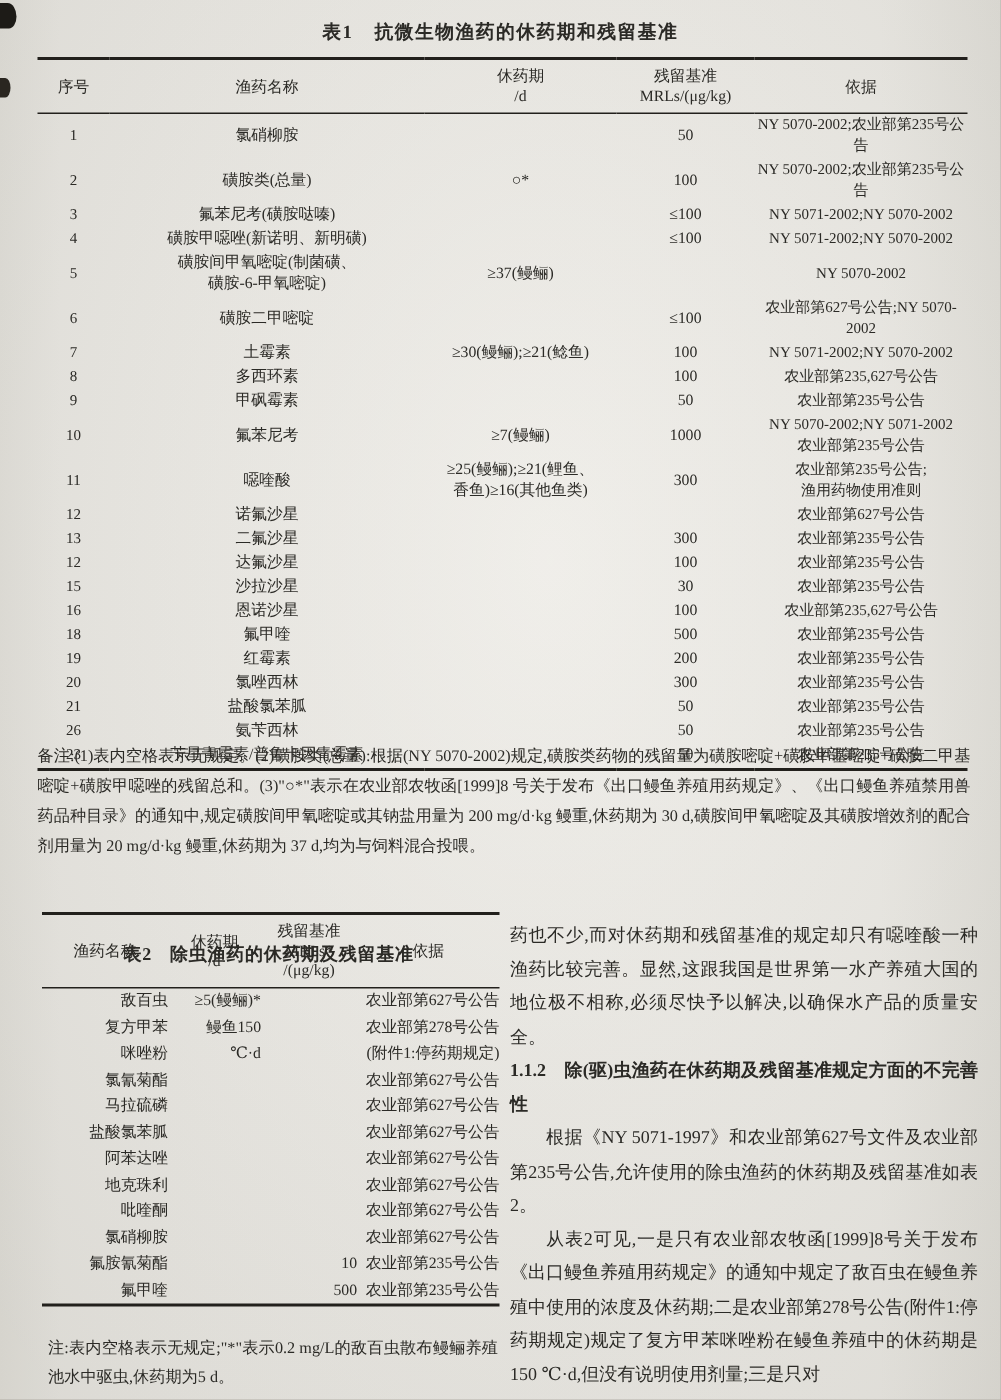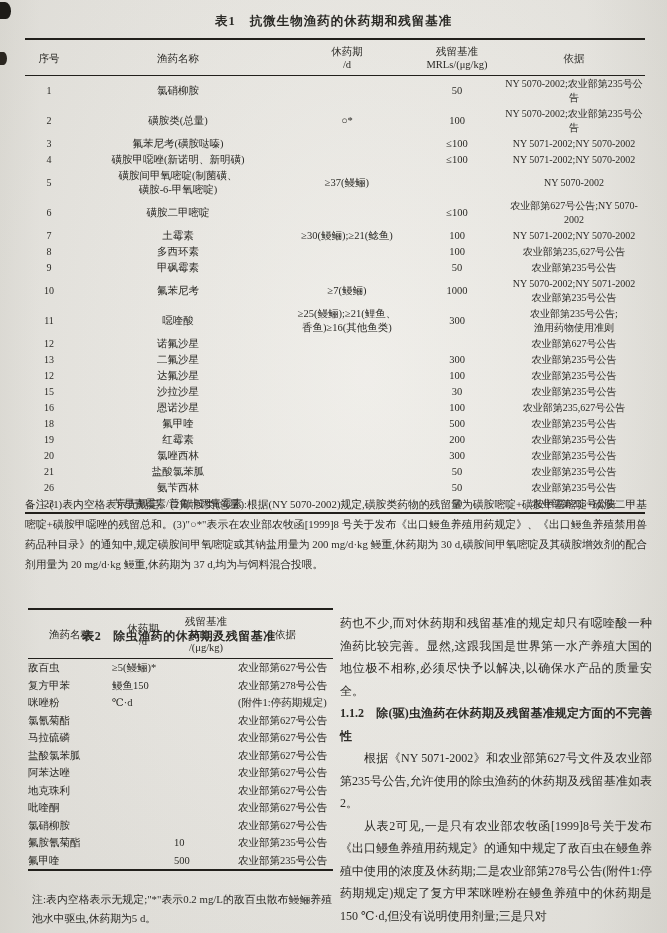--- a/index.html
+++ b/index.html
@@ -36,21 +36,21 @@
     font-size:10.8px;line-height:20px;text-align:justify;}
 
   .t2-title{position:absolute;left:25px;top:588px;width:308px;text-align:center;
     font-size:12px;font-weight:bold;letter-spacing:0.5px;margin-top:40px;}
   .t2-title .gap{display:inline-block;width:12px;}
 
   #table2{position:absolute;left:28px;top:608px;width:305px;
     border-top:2.2px solid #22201c;border-bottom:2.2px solid #22201c;}
   #table2 th{font-weight:normal;font-size:10.5px;line-height:13px;
     border-bottom:1.4px solid #22201c;padding:5px 0 4px;text-align:center;vertical-align:middle;}
-  #table2 td{font-size:10.5px;line-height:17.5px;text-align:left;padding:0;}
+  #table2 td{font-size:10.5px;line-height:17.5px;text-align:right;padding:0;}
 
   .note2{position:absolute;left:32px;top:890px;width:300px;
     font-size:10.8px;line-height:19px;text-align:justify;}
 
   .rightcol{position:absolute;left:340px;top:576px;width:312px;
     font-size:12px;line-height:22.5px;text-align:justify;margin-top:36px;}
   .rightcol p{margin:0;}
   .rightcol .indent{text-indent:2em;}
   .rightcol .head{font-weight:bold;}
 </style>
@@ -326,17 +326,17 @@
           <td class="c3">农业部第235号公告</td>
         </tr>
       </tbody>
   </table>
 
   <div class="note2">注:表内空格表示无规定;"*"表示0.2 mg/L的敌百虫散布鳗鲡养殖池水中驱虫,休药期为5 d。</div>
 
   <div class="rightcol">
     <p>药也不少,而对休药期和残留基准的规定却只有噁喹酸一种渔药比较完善。显然,这跟我国是世界第一水产养殖大国的地位极不相称,必须尽快予以解决,以确保水产品的质量安全。</p>
     <p class="head">1.1.2　除(驱)虫渔药在休药期及残留基准规定方面的不完善性</p>
-    <p class="indent">根据《NY 5071-2002》和农业部第627号文件及农业部第235号公告,允许使用的除虫渔药的休药期及残留基准如表2。</p>
+    <p class="indent">根据《NY 5071-1997》和农业部第627号文件及农业部第235号公告,允许使用的除虫渔药的休药期及残留基准如表2。</p>
     <p class="indent">从表2可见,一是只有农业部农牧函[1999]8号关于发布《出口鳗鱼养殖用药规定》的通知中规定了敌百虫在鳗鱼养殖中使用的浓度及休药期;二是农业部第278号公告(附件1:停药期规定)规定了复方甲苯咪唑粉在鳗鱼养殖中的休药期是150 ℃·d,但没有说明使用剂量;三是只对</p>
   </div>
 
 </div>
 
 </body></html>

